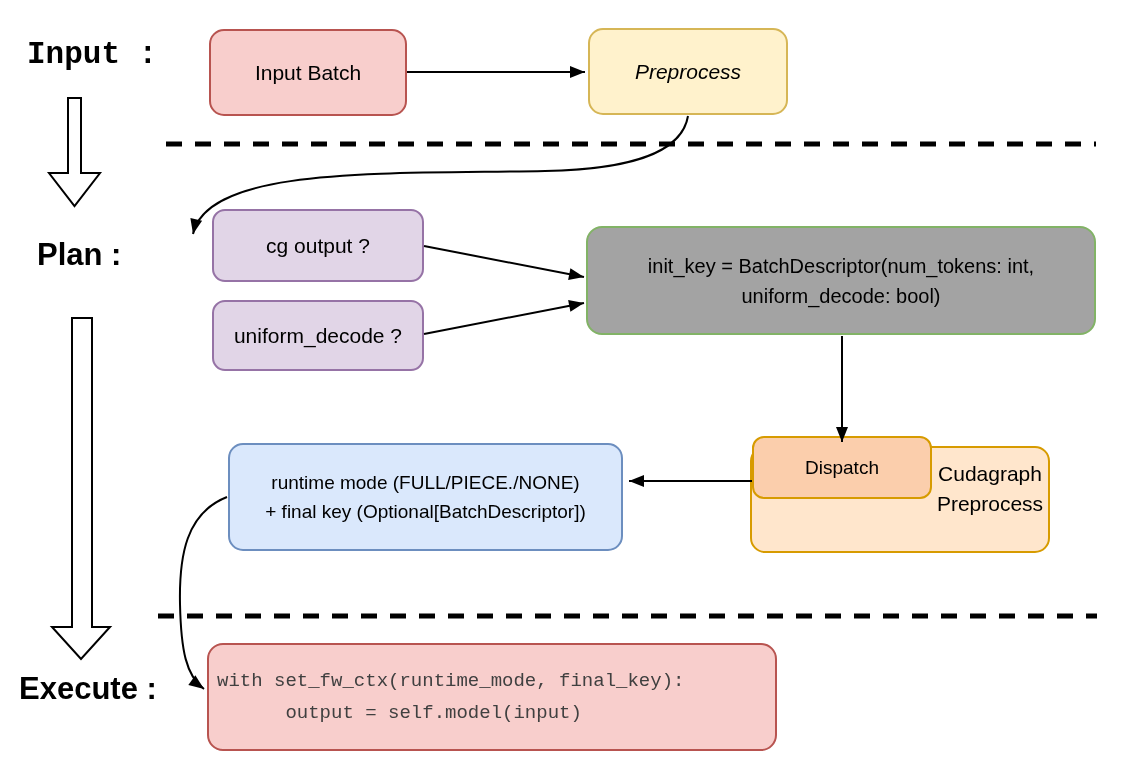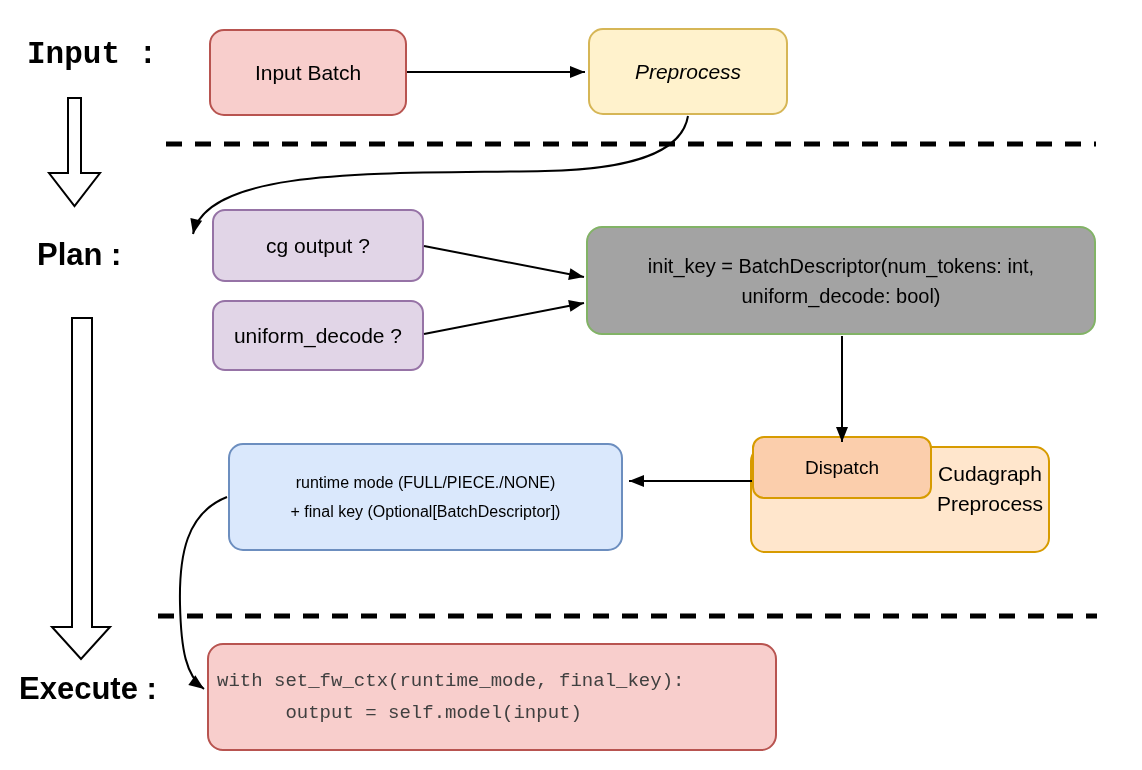--- a/index.html
+++ b/index.html
@@ -13,21 +13,21 @@
   }
   .node{
     position:absolute;box-sizing:border-box;border:2px solid #404040;
     display:flex;flex-direction:column;align-items:center;justify-content:center;
     text-align:center;font-size:21px;line-height:27px;color:#000;
   }
   .node .line{display:block;}
   .svg-layer{position:absolute;left:0;top:0;width:1142px;height:770px;pointer-events:none;}
   .r15{border-radius:15px;} .r13{border-radius:13px;} .r16{border-radius:16px;} .r12{border-radius:12px;}
   .node-init-key{font-size:20px;line-height:30px;}
-  .node-runtime{font-size:16px;line-height:29px;}
+  .node-runtime{font-size:19px;line-height:29px;}
   .node-dispatch{font-size:19px;}
   .cudagraph-label{
     position:absolute;left:932px;top:459px;width:116px;text-align:center;
     font-size:21px;line-height:30px;color:#000;
   }
   .node-code{
     align-items:flex-start;justify-content:center;text-align:left;
     font-family:"Liberation Mono","DejaVu Sans Mono",monospace;
     font-size:19px;line-height:32px;padding-left:8px;
   }

